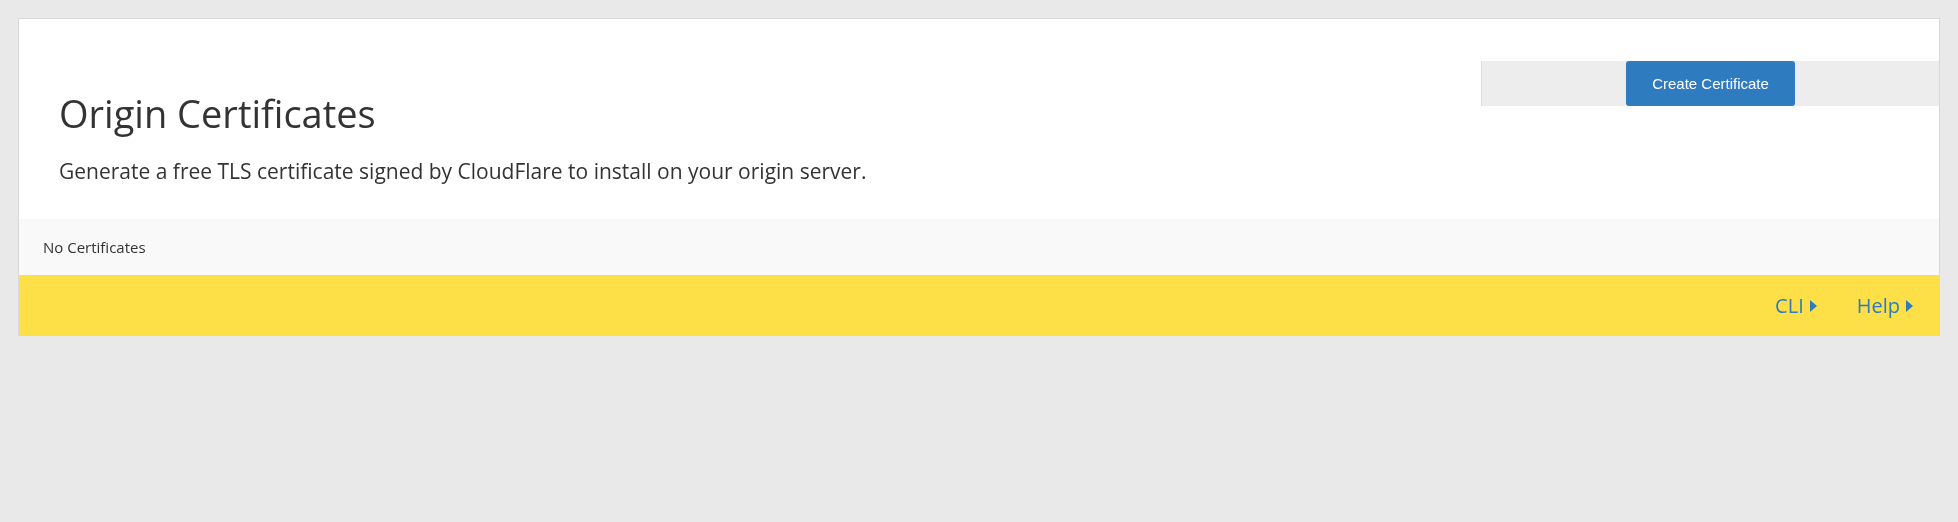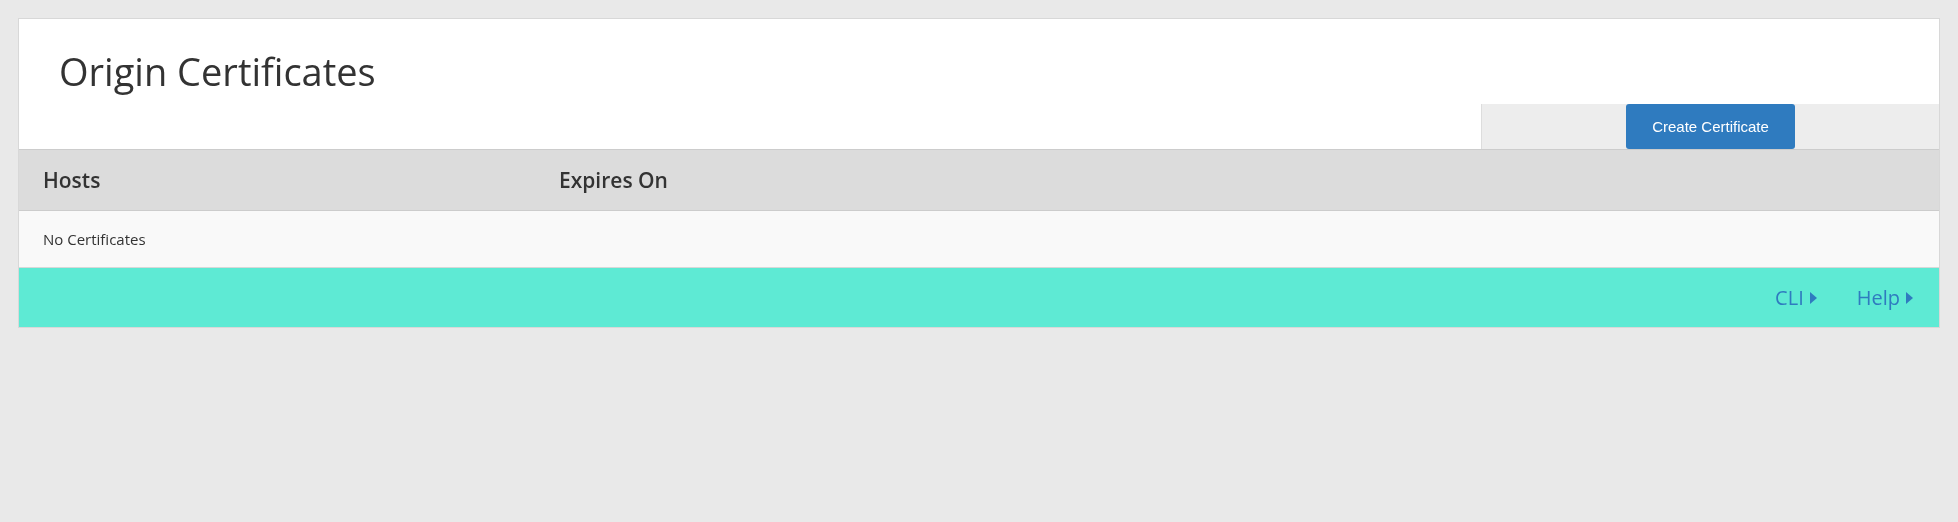--- a/index.html
+++ b/index.html
@@ -9,21 +9,22 @@
       width: 1958px;
       padding: 18px;
       color: #333;
     }
     .card {
       border: 1px solid #d8d8d8;
       background: #fff;
     }
     .header-row {
       display: flex;
-      align-items: flex-end;
+      align-items: flex-start;
+      margin-top: 42px;
     }
     .header-left {
       flex: 1;
       background: #fff;
       padding: 26px 40px 34px 40px;
     }
     .header-right {
       width: 458px;
       background: #ededed;
       display: flex;
@@ -74,21 +75,21 @@
       color: #333;
     }
     .table-body {
       background: #f9f9f9;
       padding: 18px 24px;
       font-size: 15px;
       color: #333;
       border-bottom: 1px solid #d8d8d8;
     }
     .card-footer {
-      background: #5eead4;
+      background: #fde047;
       display: flex;
       justify-content: flex-end;
       align-items: center;
       gap: 40px;
       padding: 16px 26px;
       font-size: 20px;
     }
     .footer-link {
       color: #2f7bbf;
       cursor: pointer;
@@ -106,30 +107,27 @@
     }
   </style>
 </head>
 <body>
 
 <div class="card">
 
   <div class="header-row">
     <div class="header-left">
       <h2 class="title">Origin Certificates</h2>
+      <p class="subtitle">Generate a free TLS certificate signed by CloudFlare to install on your origin server.</p>
     </div>
     <div class="header-right">
       <button class="create-btn">Create Certificate</button>
     </div>
   </div>
 
-  <div class="table-head">
-    <div class="col-hosts">Hosts</div>
-    <div class="col-expires">Expires On</div>
-  </div>
 
   <div class="table-body">
     <span>No Certificates</span>
   </div>
 
   <div class="card-footer">
     <a class="footer-link">
       <span>CLI</span>
       <span class="caret"></span>
     </a>

